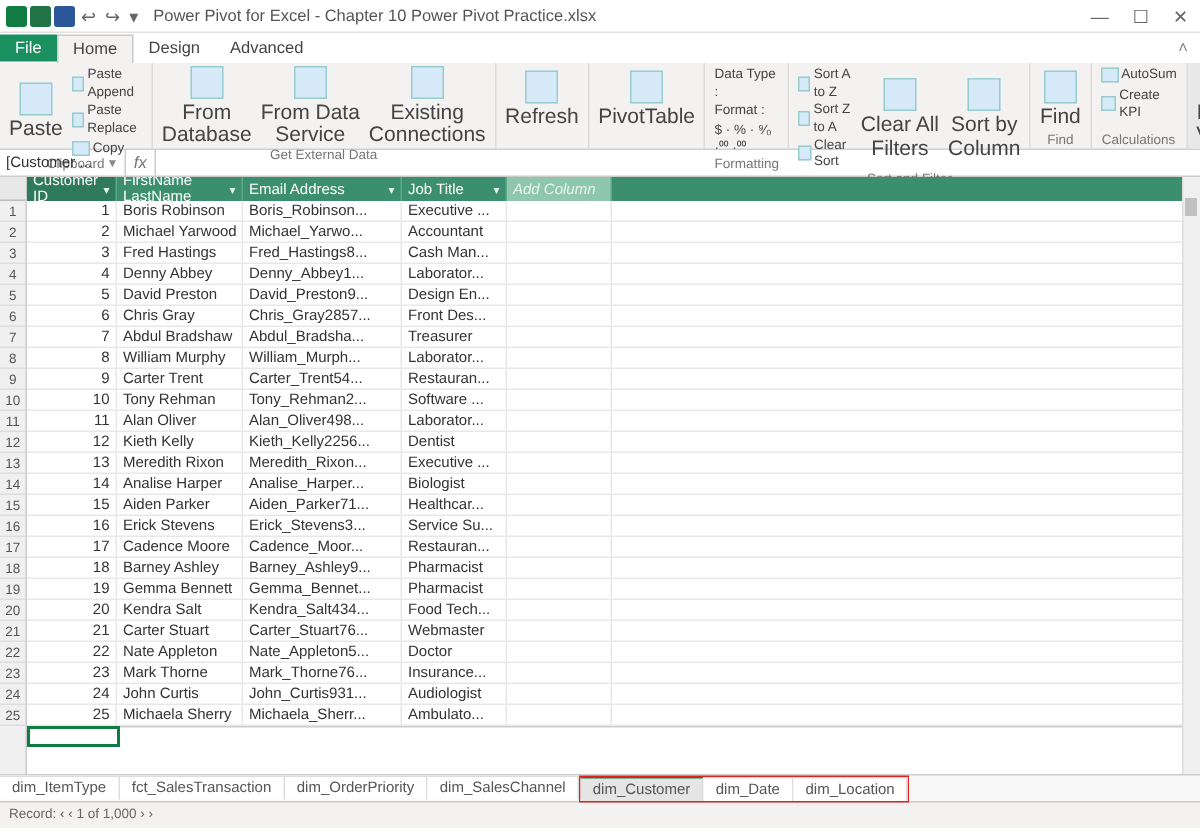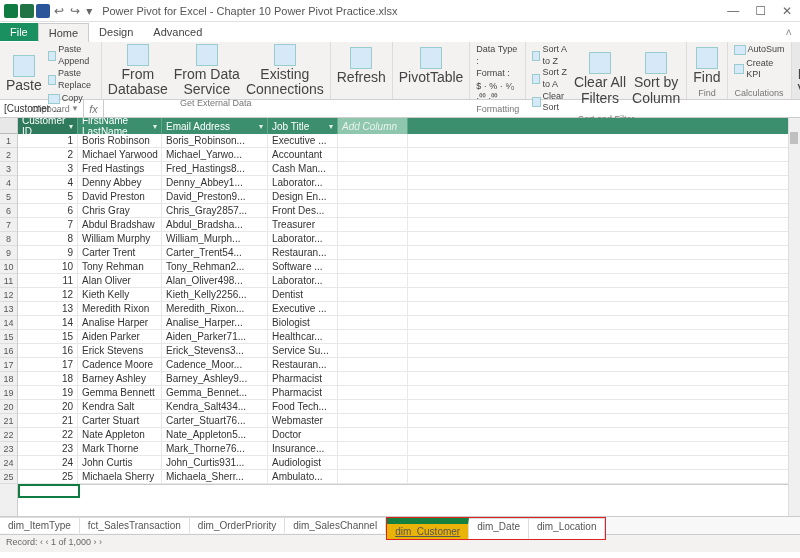--- a/index.html
+++ b/index.html
@@ -55,21 +55,21 @@
 .cell.num { text-align:right; }
 .c-id { width:60px;} .c-name { width:84px;} .c-email { width:106px;} .c-job { width:70px;} .c-add{ width:70px;}
 .vscroll { width:12px; background:#f0f0f0; border-left:1px solid #ddd;}
 .vscroll .thumb { width:8px; margin:14px 1px 0 1px; height:12px; background:#c0c0c0;}
 .grid-bottom-empty { position:absolute; top:380px; left:0; right:0; bottom:0; background:#fff; border-top:1px solid #ccc;}
 .grid-bottom-empty .selbox { border:2px solid #107c41; width:62px; height:14px; margin-top:-1px;}
 
 
 .sheettabs { height:18px; border-top:1px solid #ccc; background:#f8f8f8; display:flex; align-items:flex-start; font-size:10px;}
 .sheettab { padding:2px 8px; border-right:1px solid #ddd; color:#555; background:#fff; border-top:1px solid #ddd;}
-.sheettab.active { background:#eab308; border-top:6px solid #15803d;text-decoration:underline;}
+.sheettab.active { background:#e5e5e5; border-top:1px solid #15803d;}
 .redbox { border:1px solid #d22; display:flex;}
 
 
 .statusbar { height:18px; border-top:1px solid #ccc; background:#f3f2f1; font-size:9px; color:#666; padding:2px 6px;}
 </style>
 </head>
 <body>
 
 <div class="titlebar">
   <div class="ql">

